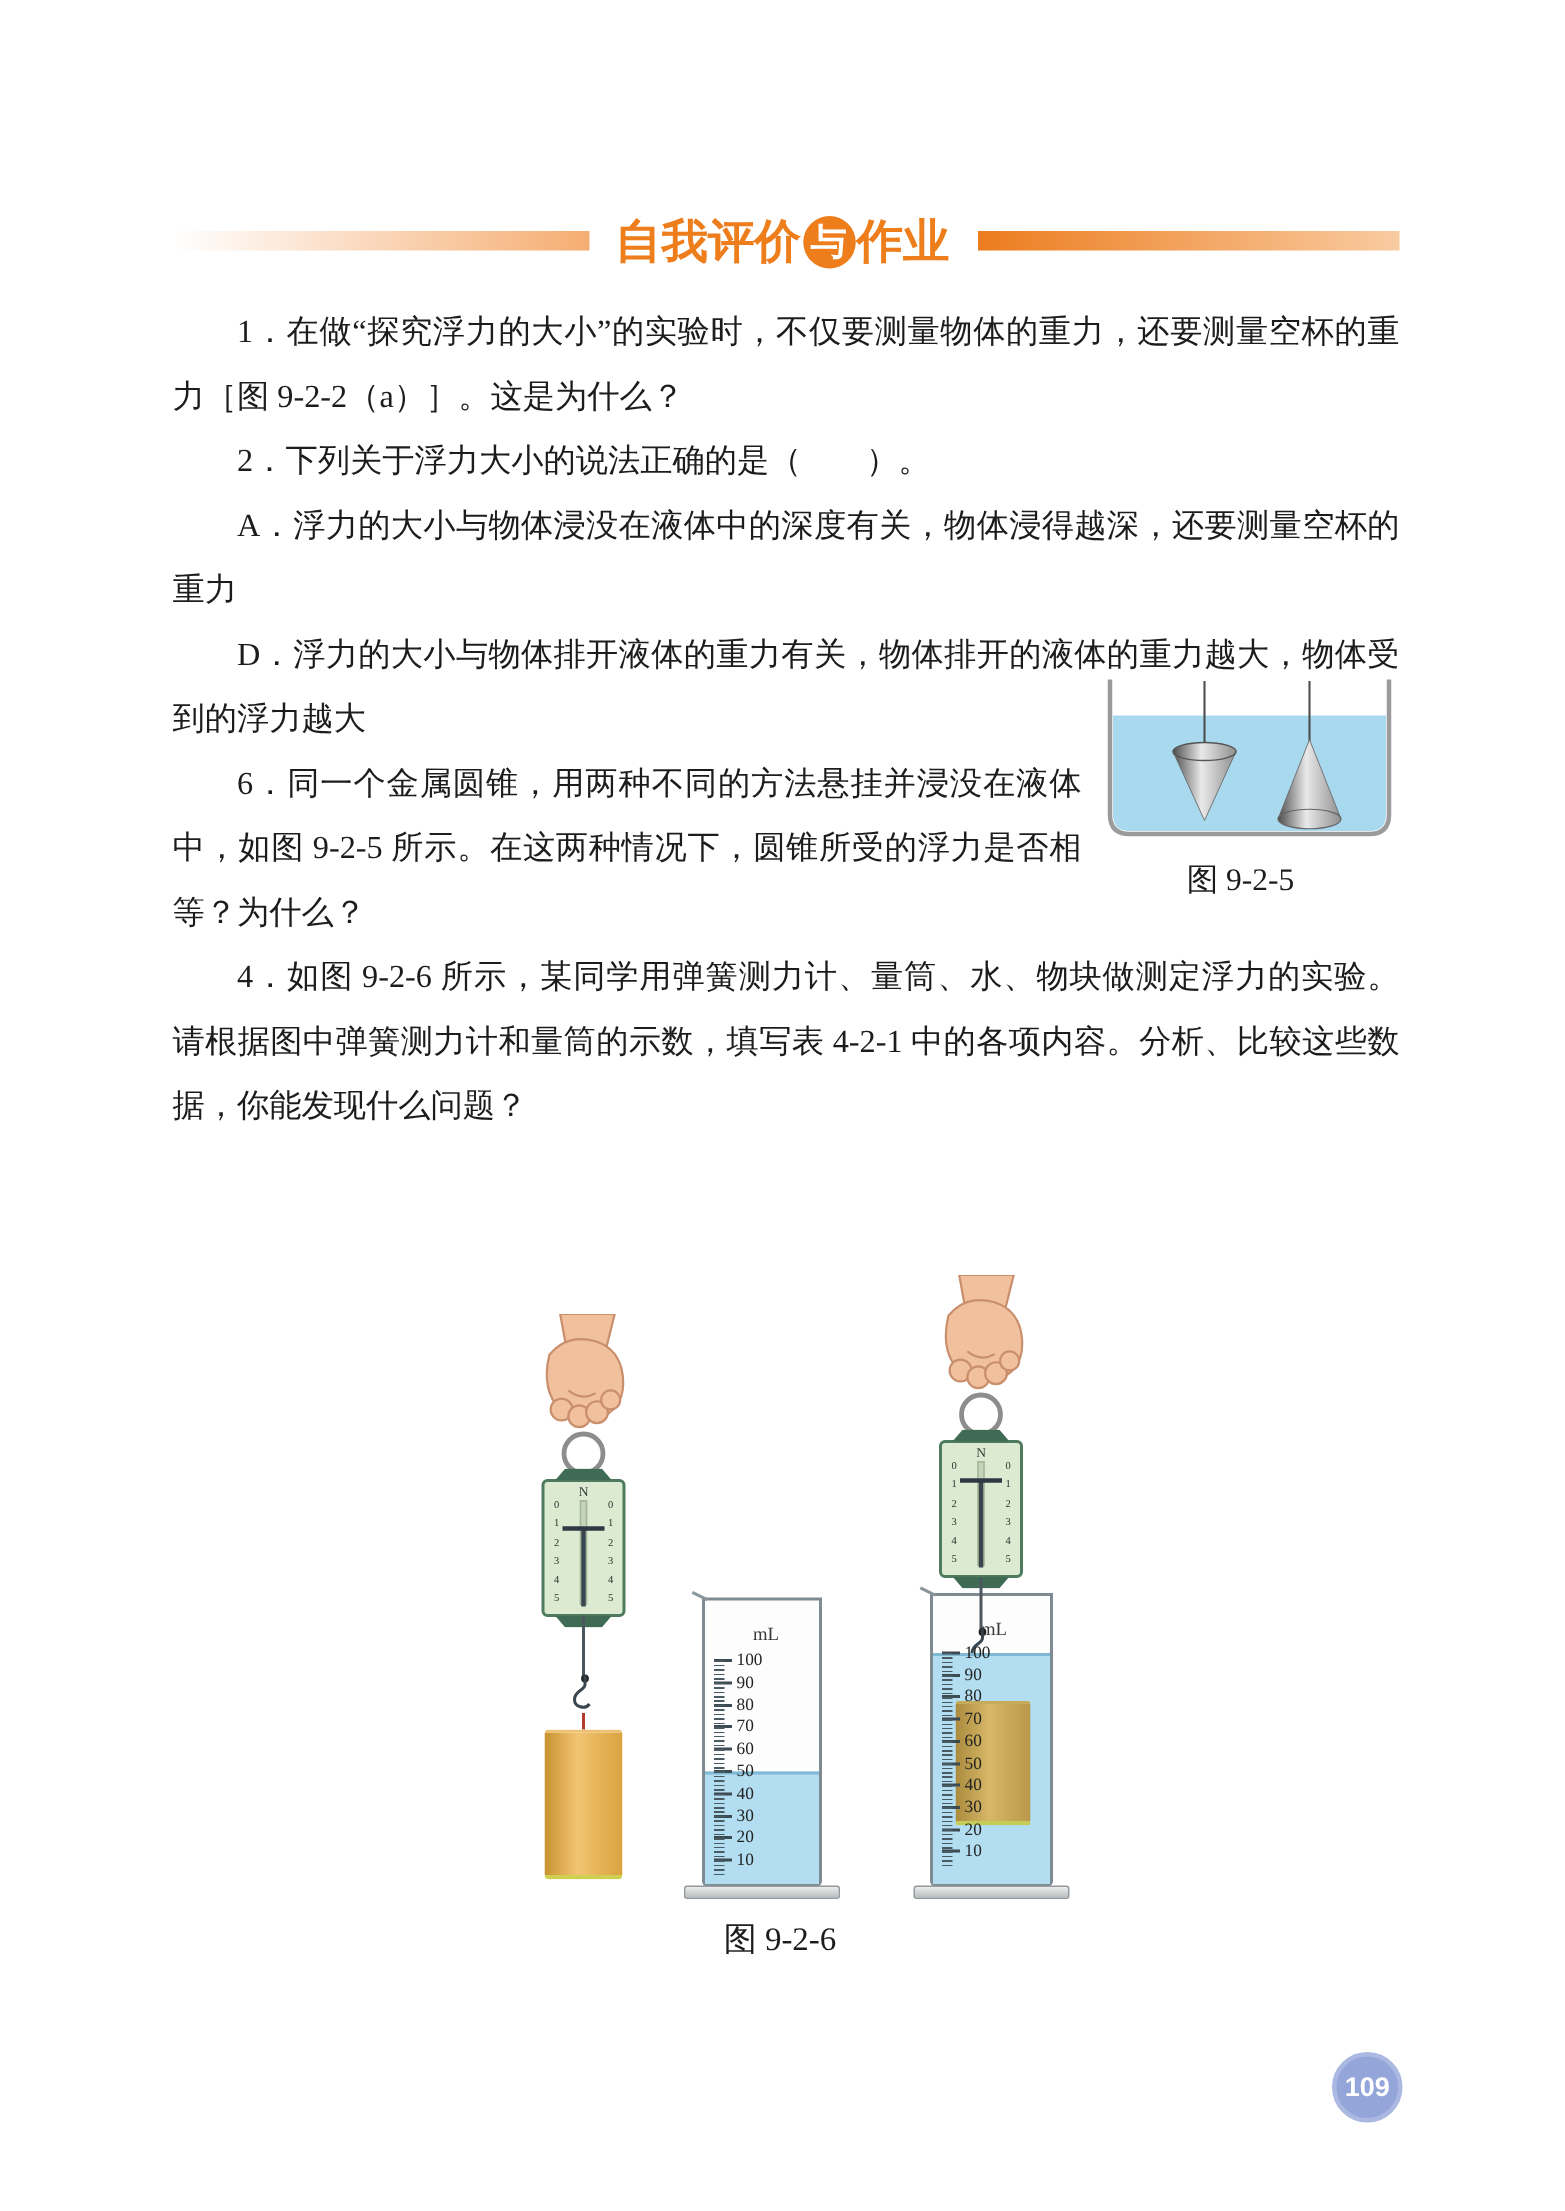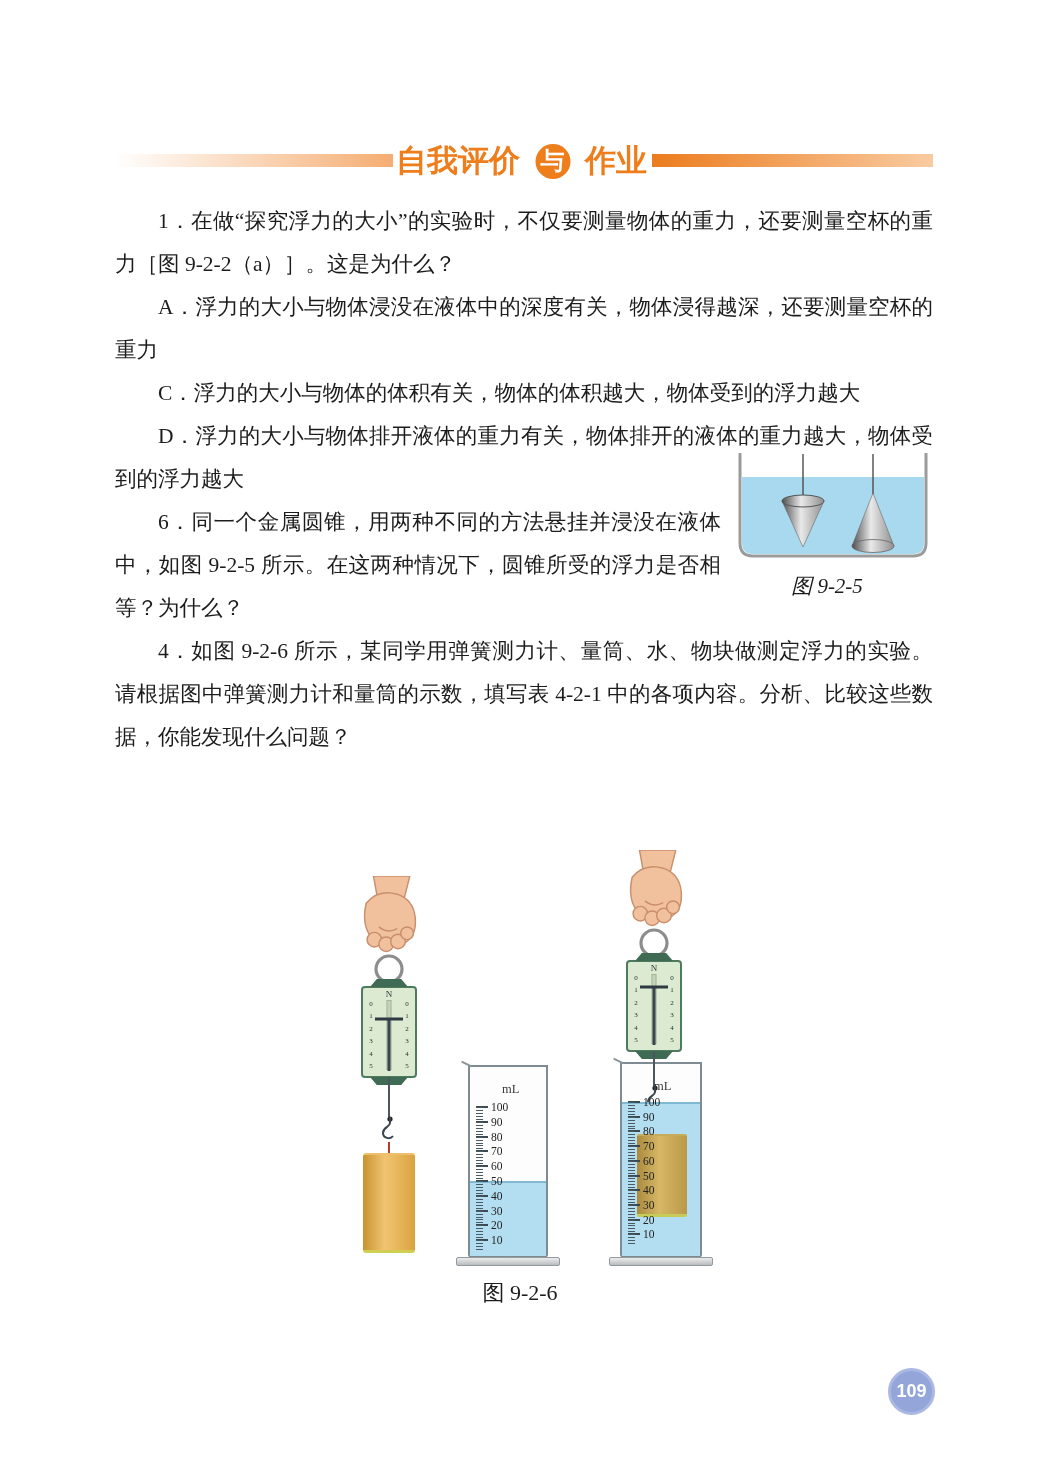--- a/index.html
+++ b/index.html
@@ -5,32 +5,32 @@
   html,body{margin:0;padding:0;background:#ffffff;}
   .page{position:relative;width:1043px;height:1474px;background:#fff;overflow:hidden;
         font-family:"Liberation Serif","DejaVu Serif",serif;color:#1c1c1c;}
 
   
   .hdr{position:absolute;top:138px;left:0;width:1043px;height:46px;}
   .hdr-bar{position:absolute;top:16px;height:13px;}
   .hdr-bar-l{left:115px;width:278px;background:linear-gradient(to right,rgba(246,176,118,0),#f5ad72);}
   .hdr-bar-r{left:652px;width:281px;background:linear-gradient(to right,#ec7c1e,#f9cba1);}
   .hdr-title{position:absolute;left:50%;top:50%;transform:translate(-50%,-50%);
-             display:flex;align-items:center;gap:15px;color:#ee7d1c;font-weight:bold;
+             display:flex;align-items:center;gap:1px;color:#ee7d1c;font-weight:bold;
              font-size:31px;font-family:"Liberation Sans","DejaVu Sans",sans-serif;white-space:nowrap;}
   .hdr-circle{width:35px;height:35px;border-radius:50%;background:#ee7d1c;color:#fff;
               font-size:24px;display:flex;align-items:center;justify-content:center;flex:0 0 auto;}
 
   
   .content{position:absolute;left:115px;top:200px;width:818px;
            font-size:21.5px;line-height:43px;text-align:justify;}
   .content p{margin:0;text-indent:2em;}
   .q3row{display:flex;align-items:flex-start;}
   .q3text{width:606px;}
-  .fig925wrap{width:212px;margin-top:-50px;font-style:italic;}
+  .fig925wrap{width:212px;margin-top:-50px;}
   .fig925wrap svg{display:block;margin-left:14px;}
   .figcap{font-size:21px;line-height:30px;text-align:center;text-indent:0;}
   .fig925wrap .figcap{margin-top:4px;}
 
   
   .fig926{position:absolute;left:0;top:850px;width:1043px;height:480px;}
   .abs{position:absolute;}
 
   
   .sscale{position:absolute;width:56px;height:92px;background:#dcead2;
@@ -91,22 +91,22 @@
     <div class="hdr-bar hdr-bar-r"></div>
     <div class="hdr-title">
       <span>自我评价</span>
       <span class="hdr-circle">与</span>
       <span>作业</span>
     </div>
   </div>
 
   <div class="content">
     <p>1．在做“探究浮力的大小”的实验时，不仅要测量物体的重力，还要测量空杯的重力［图 9-2-2（a）］。这是为什么？</p>
+    <p>2．下列关于浮力大小的说法正确的是（　　）。</p>
     <p>A．浮力的大小与物体浸没在液体中的深度有关，物体浸得越深，还要测量空杯的重力</p>
-    <p>C．浮力的大小与物体的体积有关，物体的体积越大，物体受到的浮力越大</p>
     <p>D．浮力的大小与物体排开液体的重力有关，物体排开的液体的重力越大，物体受到的浮力越大</p>
 
     <div class="q3row">
       <div class="q3text">
         <p>6．同一个金属圆锥，用两种不同的方法悬挂并浸没在液体中，如图 9-2-5 所示。在这两种情况下，圆锥所受的浮力是否相等？为什么？</p>
       </div>
       <div class="fig925wrap">
         <svg width="196" height="116" viewBox="0 0 196 116">
           <defs>
             <linearGradient id="cg" x1="0" y1="0" x2="1" y2="0">

